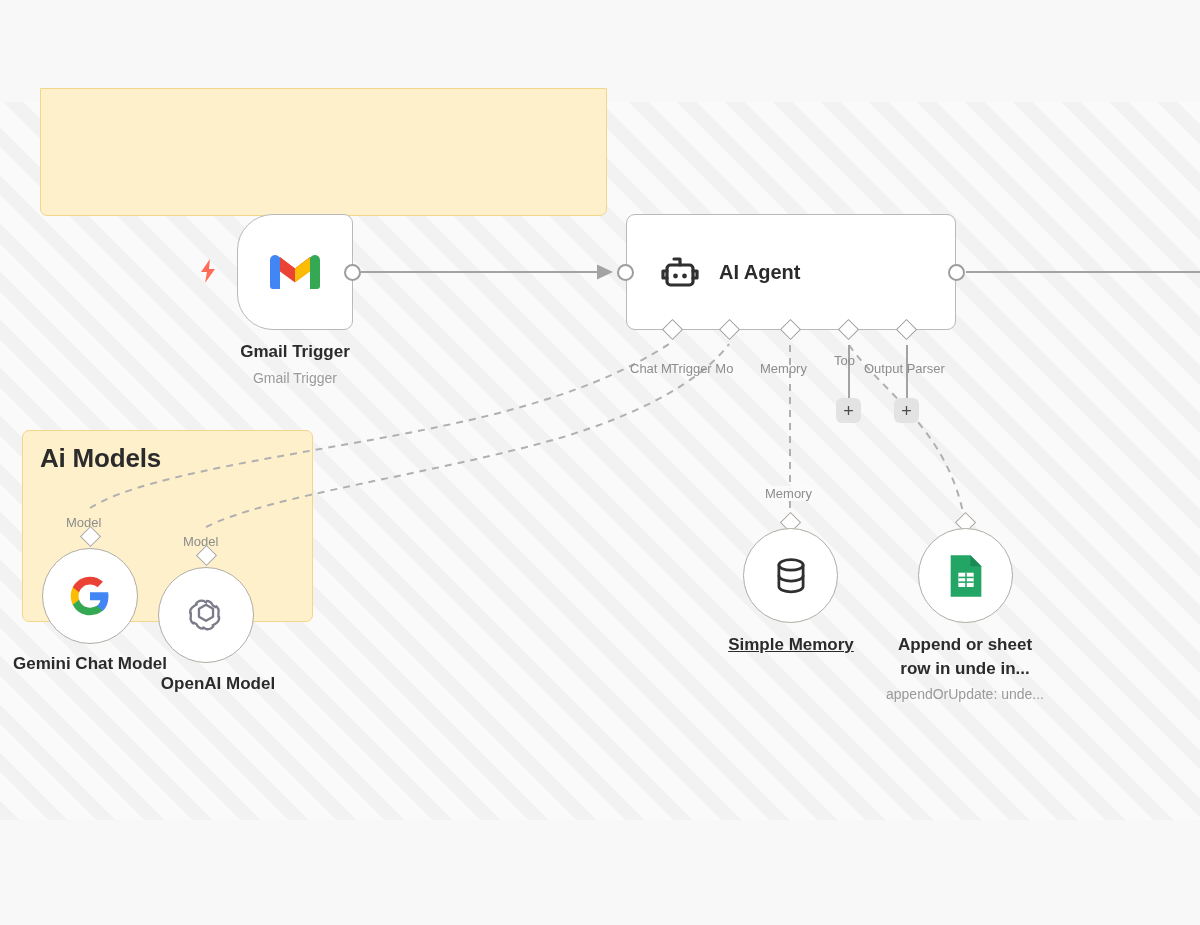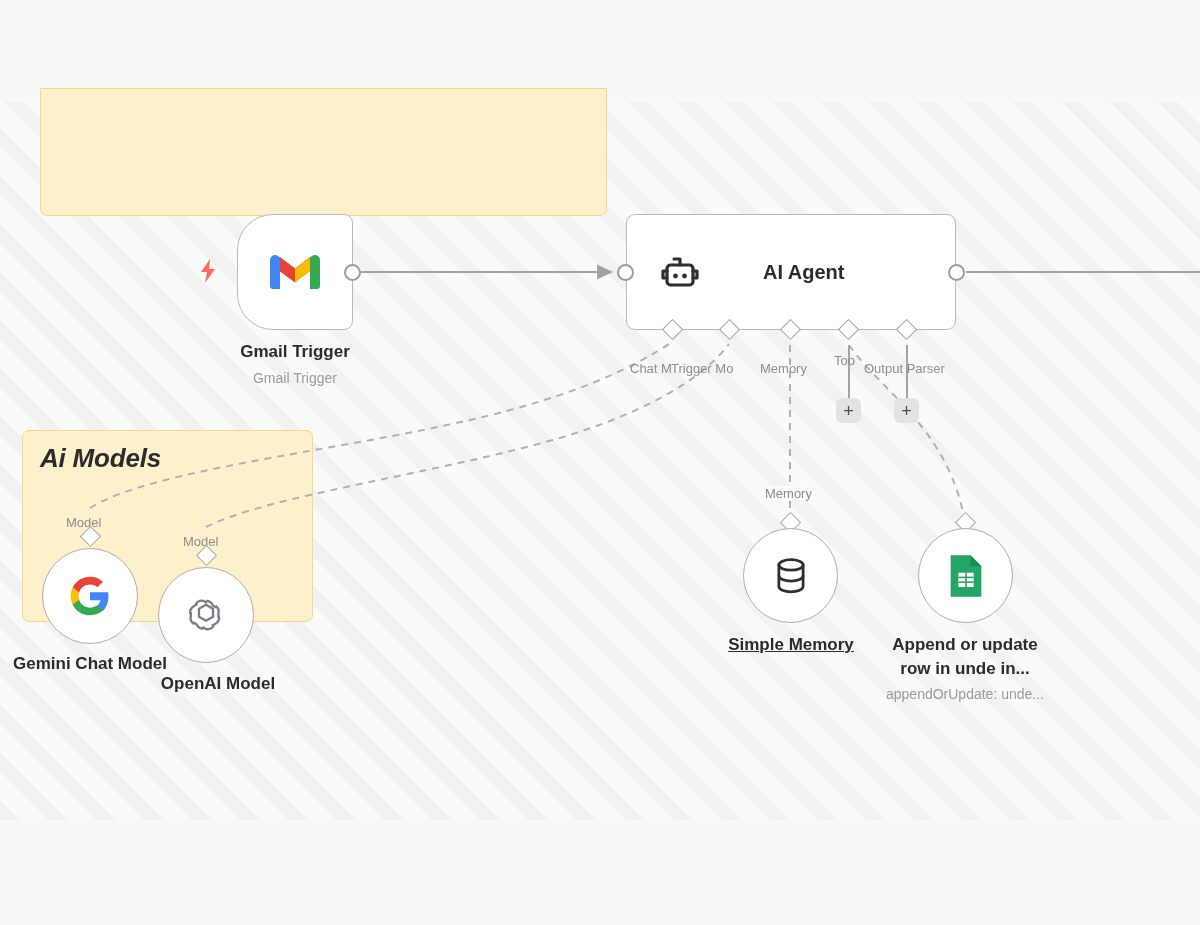--- a/index.html
+++ b/index.html
@@ -29,21 +29,21 @@
   #edges { position: absolute; left: 0; top: 0; width: 1200px; height: 925px; pointer-events: none; }
 
   
   .sticky {
     position: absolute;
     background: #fff0cc;
     border: 1px solid #f0d78a;
     border-radius: 7px;
   }
   #sticky-top { left: 40px; top: 88px; width: 567px; height: 128px; border-top-left-radius:0; border-top-right-radius:0;}
-  #sticky-models { left: 22px; top: 430px; width: 291px; height: 192px; font-style: italic; }
+  #sticky-models { left: 22px; top: 430px; width: 291px; height: 192px; }
   .sticky-title {
     position: absolute; left: 17px; top: 12px;
     font-size: 26px; font-weight: 700; color: #2b2b2b;
     letter-spacing: -0.2px;
   }
 
   
   .node {
     position: absolute;
     background: #ffffff;
@@ -172,21 +172,21 @@
         <path d="M42 6.4 L27 17.6 L27 31.5 L42 20.5 Z" fill="#fbbc04"></path>
         <path d="M12 6 L27 17.5 L42 6 L42 19 L27 30 L12 19 Z" fill="#ea4335"></path>
         <path d="M42 6.2 L27 17.6 L27 30.2 L42 19.4 Z" fill="#fbbc04"></path>
       </svg>
     </span>
   </div>
   <div class="port-circle" style="left:344px; top:264px;"></div>
   <div class="node-label" style="left:195px; top:341px; width:200px;">Gmail Trigger</div>
   <div class="node-sublabel" style="left:195px; top:370px; width:200px;">Gmail Trigger</div>
 
-  <div class="node node-rect" style="left:626px; top:214px; width:330px; height:116px; padding-left:32px;gap:44px;">
+  <div class="node node-rect" style="left:626px; top:214px; width:330px; height:116px; padding-left:32px;">
     <span class="icon-wrap" style="margin-right:18px;">
       <svg width="42" height="40" viewBox="0 0 42 40">
         <g fill="none" stroke="#2f2f2f" stroke-width="3.2" stroke-linejoin="round" stroke-linecap="round">
           <rect x="8" y="13" width="26" height="20" rx="3.5"></rect>
           <path d="M21 13 L21 7 L15 7"></path>
           <path d="M8 19 L4 19 L4 26 L8 26"></path>
           <path d="M34 19 L38 19 L38 26 L34 26"></path>
         </g>
         <circle cx="16.5" cy="24" r="2.4" fill="#2f2f2f"></circle>
         <circle cx="25.5" cy="24" r="2.4" fill="#2f2f2f"></circle>
@@ -274,17 +274,17 @@
         <path d="M21 2 L31 12 L21 12 Z" fill="#1b8b55"></path>
         <rect x="10" y="18" width="14" height="13" fill="#ffffff"></rect>
         <g stroke="#23a566" stroke-width="1.4">
           <line x1="10" y1="22.3" x2="24" y2="22.3"></line>
           <line x1="10" y1="26.6" x2="24" y2="26.6"></line>
           <line x1="17" y1="18" x2="17" y2="31"></line>
         </g>
       </svg>
     </span>
   </div>
-  <div class="node-label" style="left:865px; top:634px; width:200px;">Append or update</div>
+  <div class="node-label" style="left:865px; top:634px; width:200px;">Append or sheet</div>
   <div class="node-label" style="left:865px; top:658px; width:200px;">row in unde in...</div>
   <div class="node-sublabel" style="left:865px; top:686px; width:200px;">appendOrUpdate: unde...</div>
 
 </div>
 
 </body></html>

